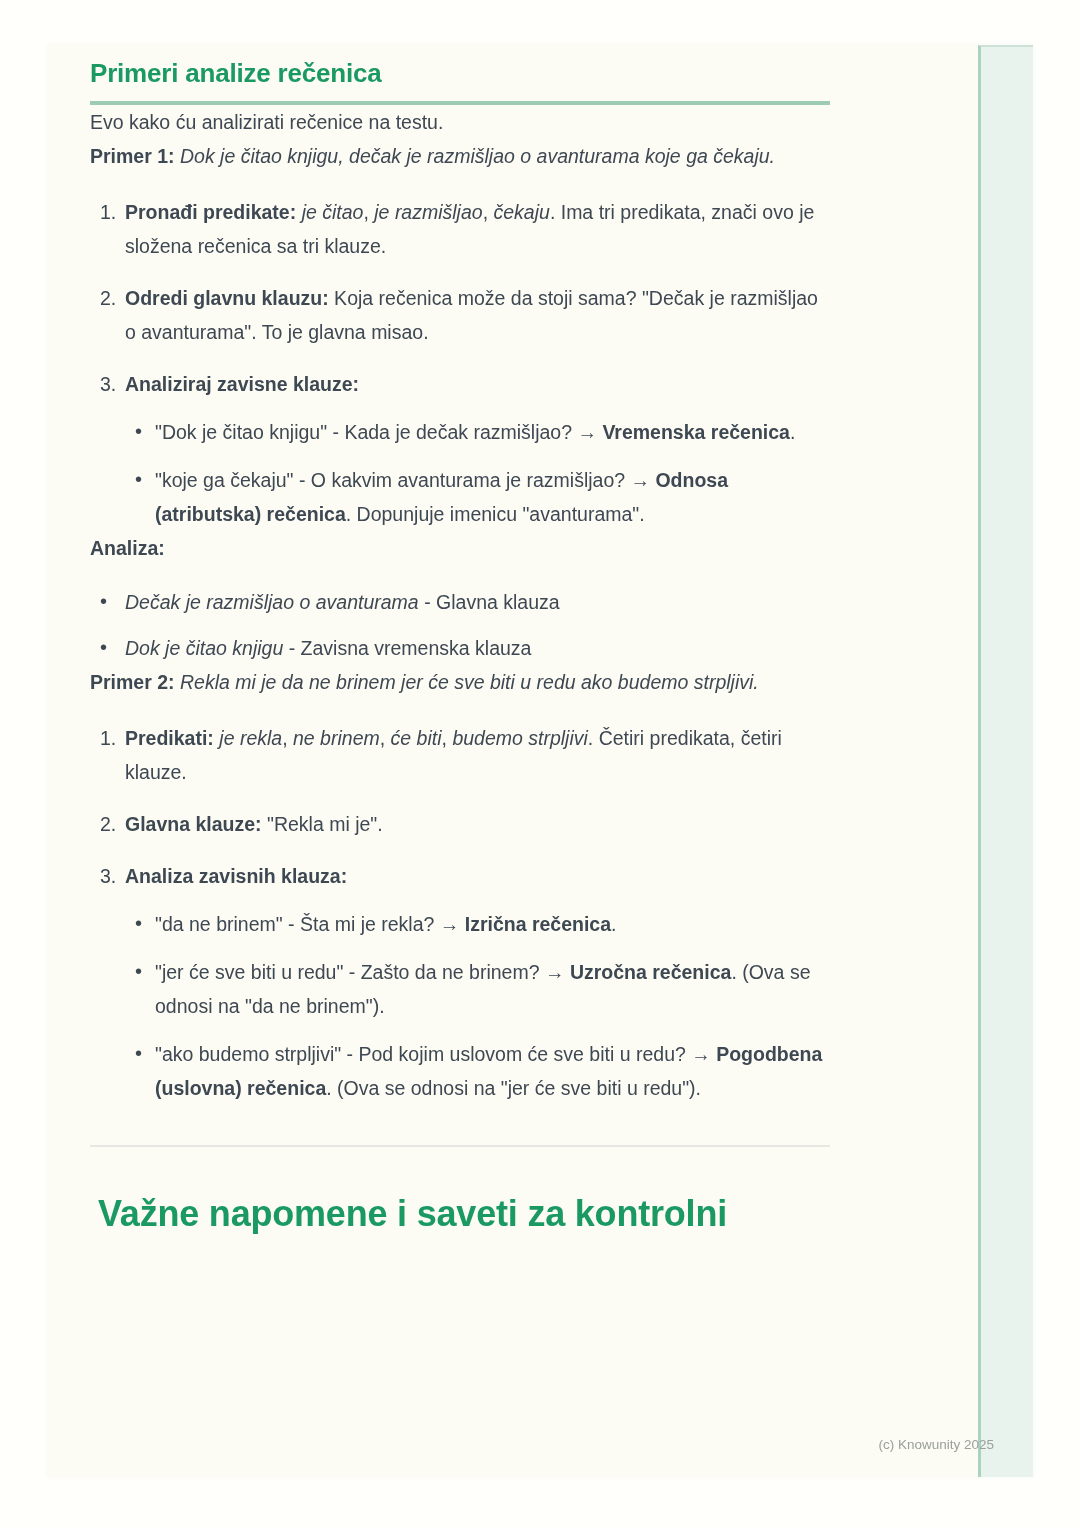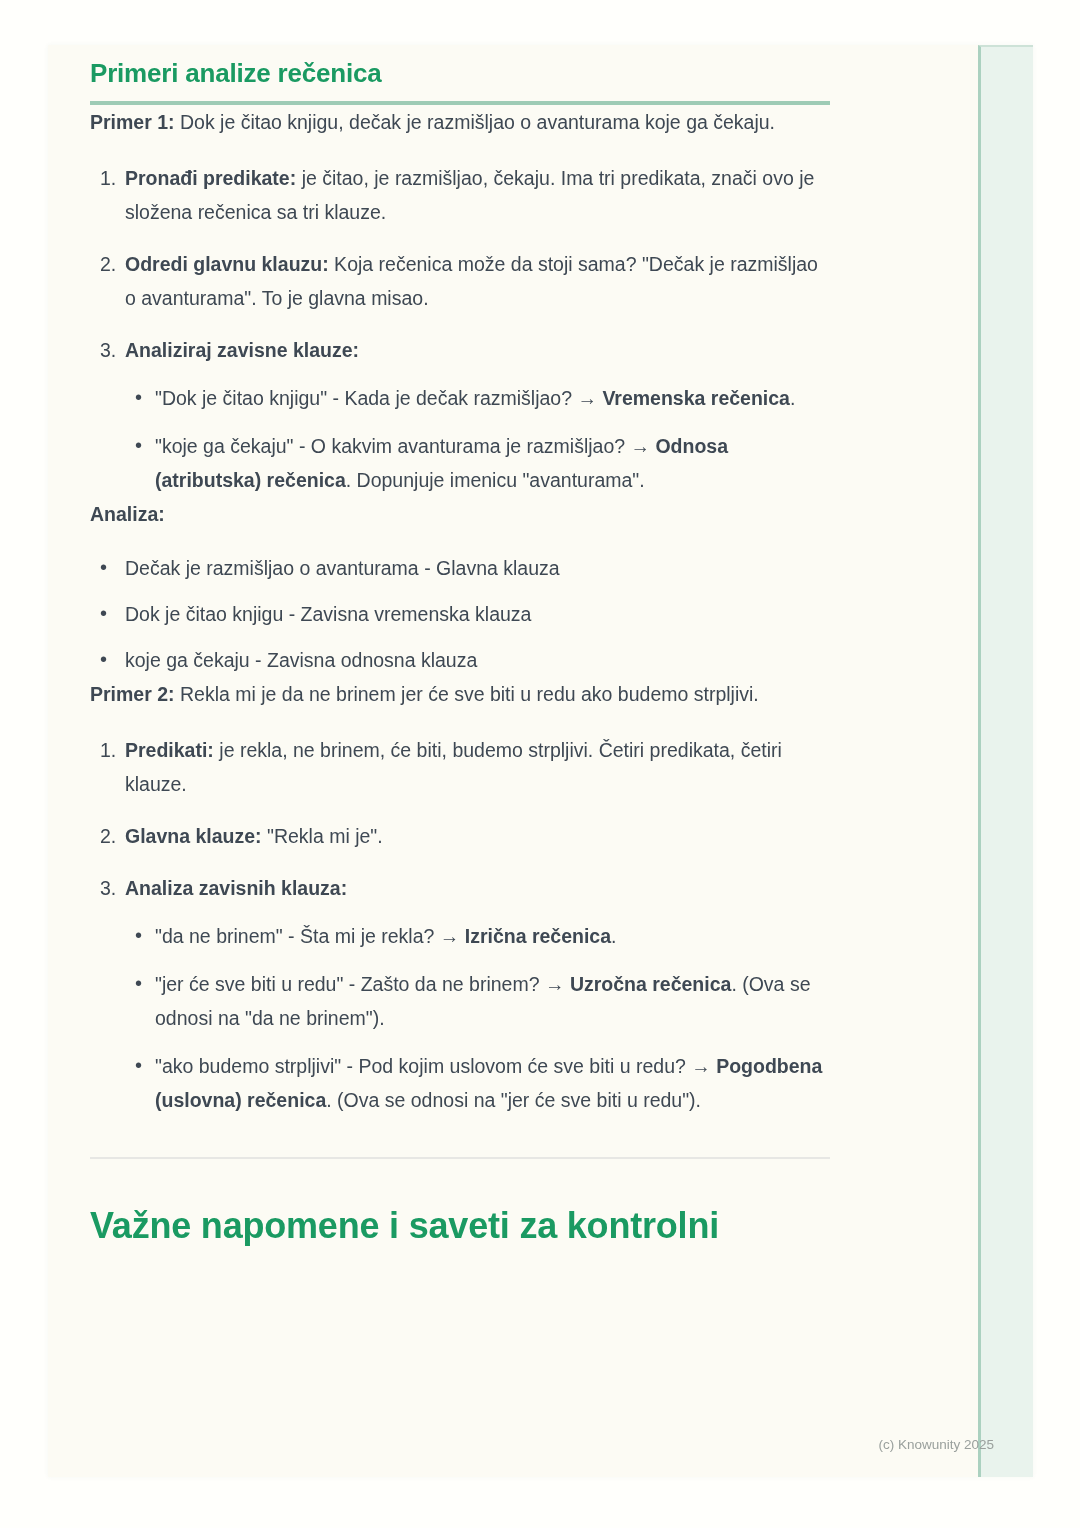--- a/index.html
+++ b/index.html
@@ -47,41 +47,42 @@
   }
   .analiza-label{margin-top:32px;}
   ul.flat{list-style:none;margin:20px 0 0;padding:0;}
   ul.flat>li{position:relative;padding-left:35px;margin-top:12px;}
   ul.flat>li::before{
     content:"\2022";position:absolute;left:10px;top:-1px;font-size:20px;
     color:var(--text,#3e4853);
   }
   .divider{height:2px;background:var(--divider,#e7e7e4);margin-top:40px;}
   .section2-title{
-    margin:46px 0 0;font-size:36px;font-weight:700;letter-spacing:-0.2px;
+    margin:46px 8px 0;font-size:36px;font-weight:700;letter-spacing:-0.2px;
     color:var(--accent,#1a9a62);
   }
   .watermark{
     position:absolute;top:1437px;right:86px;z-index:5;
     font-size:13.5px;color:var(--watermark,#9aa09d);
   }
   .b{font-weight:700;}
-  .i{}
+  .i{font-style:italic;}
 </style>
 </head>
 <body>
 
 <div class="page">
   <div class="accent-strip"></div>
 
   <div class="content">
 
     <h1 class="title">Primeri analize rečenica</h1>
     <div class="rule"></div>
 
+    <p class="body-text intro"><span>Evo kako ću analizirati rečenice na testu.</span></p>
 
     <p class="body-text primer"><span class="b">Primer 1:</span><span> </span><span class="i">Dok je čitao knjigu, dečak je razmišljao o avanturama koje ga čekaju.</span></p>
 
     <ol class="steps body-text">
       <li>
         <span><span class="b">Pronađi predikate:</span><span> </span><span class="i">je čitao</span><span>, </span><span class="i">je razmišljao</span><span>, </span><span class="i">čekaju</span><span>. Ima tri predikata, znači ovo je složena rečenica sa tri klauze.</span></span>
       </li>
       <li>
         <span><span class="b">Odredi glavnu klauzu:</span><span> Koja rečenica može da stoji sama? "Dečak je razmišljao o avanturama". To je glavna misao.</span></span>
       </li>
@@ -92,21 +93,20 @@
           <li><span>"koje ga čekaju" - O kakvim avanturama je razmišljao? → </span><span class="b">Odnosa (atributska) rečenica</span><span>. Dopunjuje imenicu "avanturama".</span></li>
         </ul>
       </li>
     </ol>
 
     <p class="body-text analiza-label"><span class="b">Analiza:</span></p>
 
     <ul class="flat body-text">
       <li><span class="i">Dečak je razmišljao o avanturama</span><span> - Glavna klauza</span></li>
       <li><span class="i">Dok je čitao knjigu</span><span> - Zavisna vremenska klauza</span></li>
-      <li><span class="i">koje ga čekaju</span><span> - Zavisna odnosna klauza</span></li>
     </ul>
 
     <p class="body-text primer"><span class="b">Primer 2:</span><span> </span><span class="i">Rekla mi je da ne brinem jer će sve biti u redu ako budemo strpljivi.</span></p>
 
     <ol class="steps body-text">
       <li>
         <span><span class="b">Predikati:</span><span> </span><span class="i">je rekla</span><span>, </span><span class="i">ne brinem</span><span>, </span><span class="i">će biti</span><span>, </span><span class="i">budemo strpljivi</span><span>. Četiri predikata, četiri klauze.</span></span>
       </li>
       <li>
         <span><span class="b">Glavna klauze:</span><span> "Rekla mi je".</span></span>

